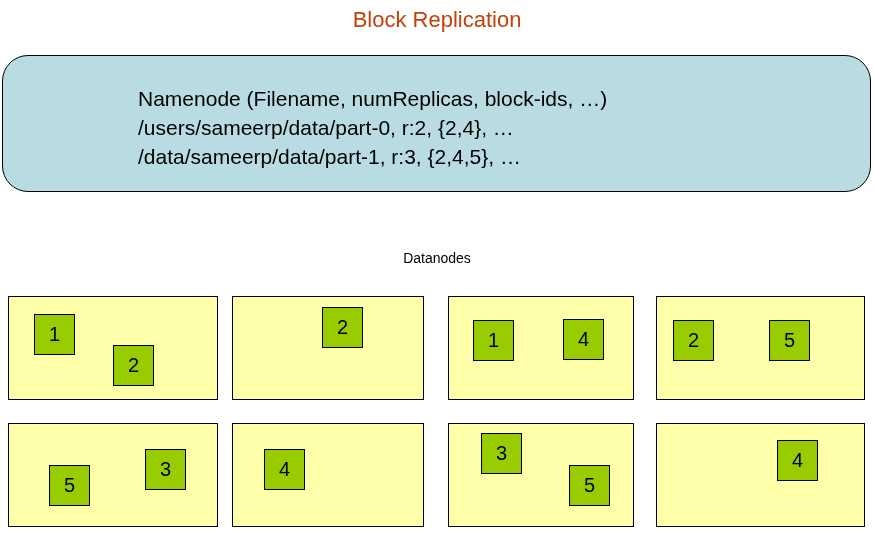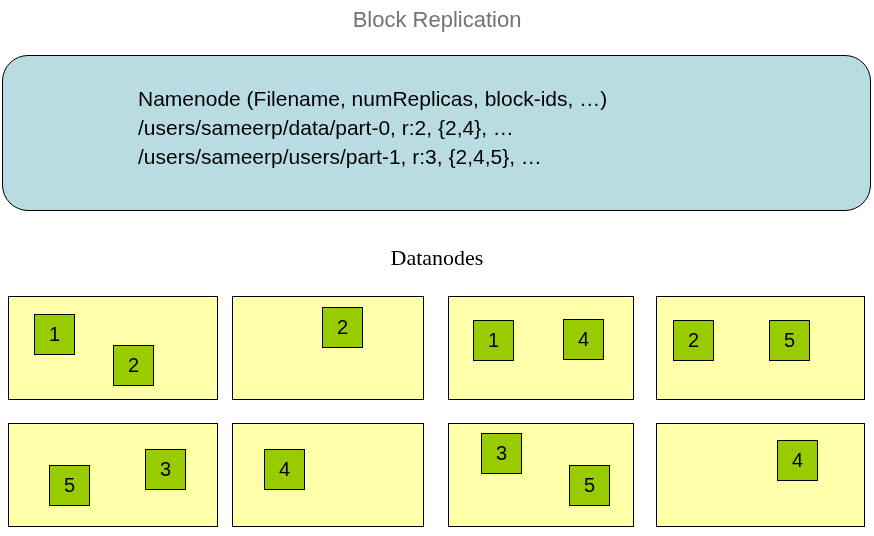--- a/index.html
+++ b/index.html
@@ -17,48 +17,47 @@
     color: #000;
   }
   .title {
     position: absolute;
     top: 6px;
     left: 0;
     width: 100%;
     text-align: center;
     font-size: 22px;
     line-height: 28px;
-    color: #737373;
+    color: #c2410c;
   }
   .namenode {
     position: absolute;
     left: 2px;
     top: 55px;
     width: 869px;
-    height: 156px;
+    height: 137px;
     box-sizing: border-box;
     background: var(--namenode-fill, #b9dce3);
     border: 1.5px solid var(--border-color, #000);
     border-radius: 26px;
     padding: 28px 10px 0 135px;
     font-size: 21px;
     line-height: 29px;
   }
   .nn-line {
     white-space: nowrap;
   }
   .subtitle {
     position: absolute;
     top: 244px;
     left: 0;
     width: 100%;
     text-align: center;
-    font-size: 22px;
+    font-size: 14px;
     line-height: 28px;
-    font-family: Liberation Serif, serif;
   }
   .dn-area {
     position: absolute;
     left: 0;
     top: 0;
     width: 100%;
     height: 100%;
   }
   .node {
     position: absolute;
@@ -81,21 +80,21 @@
 </head>
 <body>
 
 <div class="canvas">
 
   <div class="title">Block Replication</div>
 
   <div class="namenode">
     <div class="nn-line">Namenode (Filename, numReplicas, block-ids, …)</div>
     <div class="nn-line">/users/sameerp/data/part-0, r:2, {2,4}, …</div>
-    <div class="nn-line">/users/sameerp/users/part-1, r:3, {2,4,5}, …</div>
+    <div class="nn-line">/data/sameerp/data/part-1, r:3, {2,4,5}, …</div>
   </div>
 
   <div class="subtitle">Datanodes</div>
 
   <div class="dn-area">
       <div class="node" style="left: 8px; top: 296px; width: 210px; height: 104px;">
         <div class="block" style="left: 25px; top: 17px; width: 41px; height: 41px;">1</div>
         <div class="block" style="left: 104px; top: 48px; width: 41px; height: 41px;">2</div>
       </div>
       <div class="node" style="left: 232px; top: 296px; width: 192px; height: 104px;">

